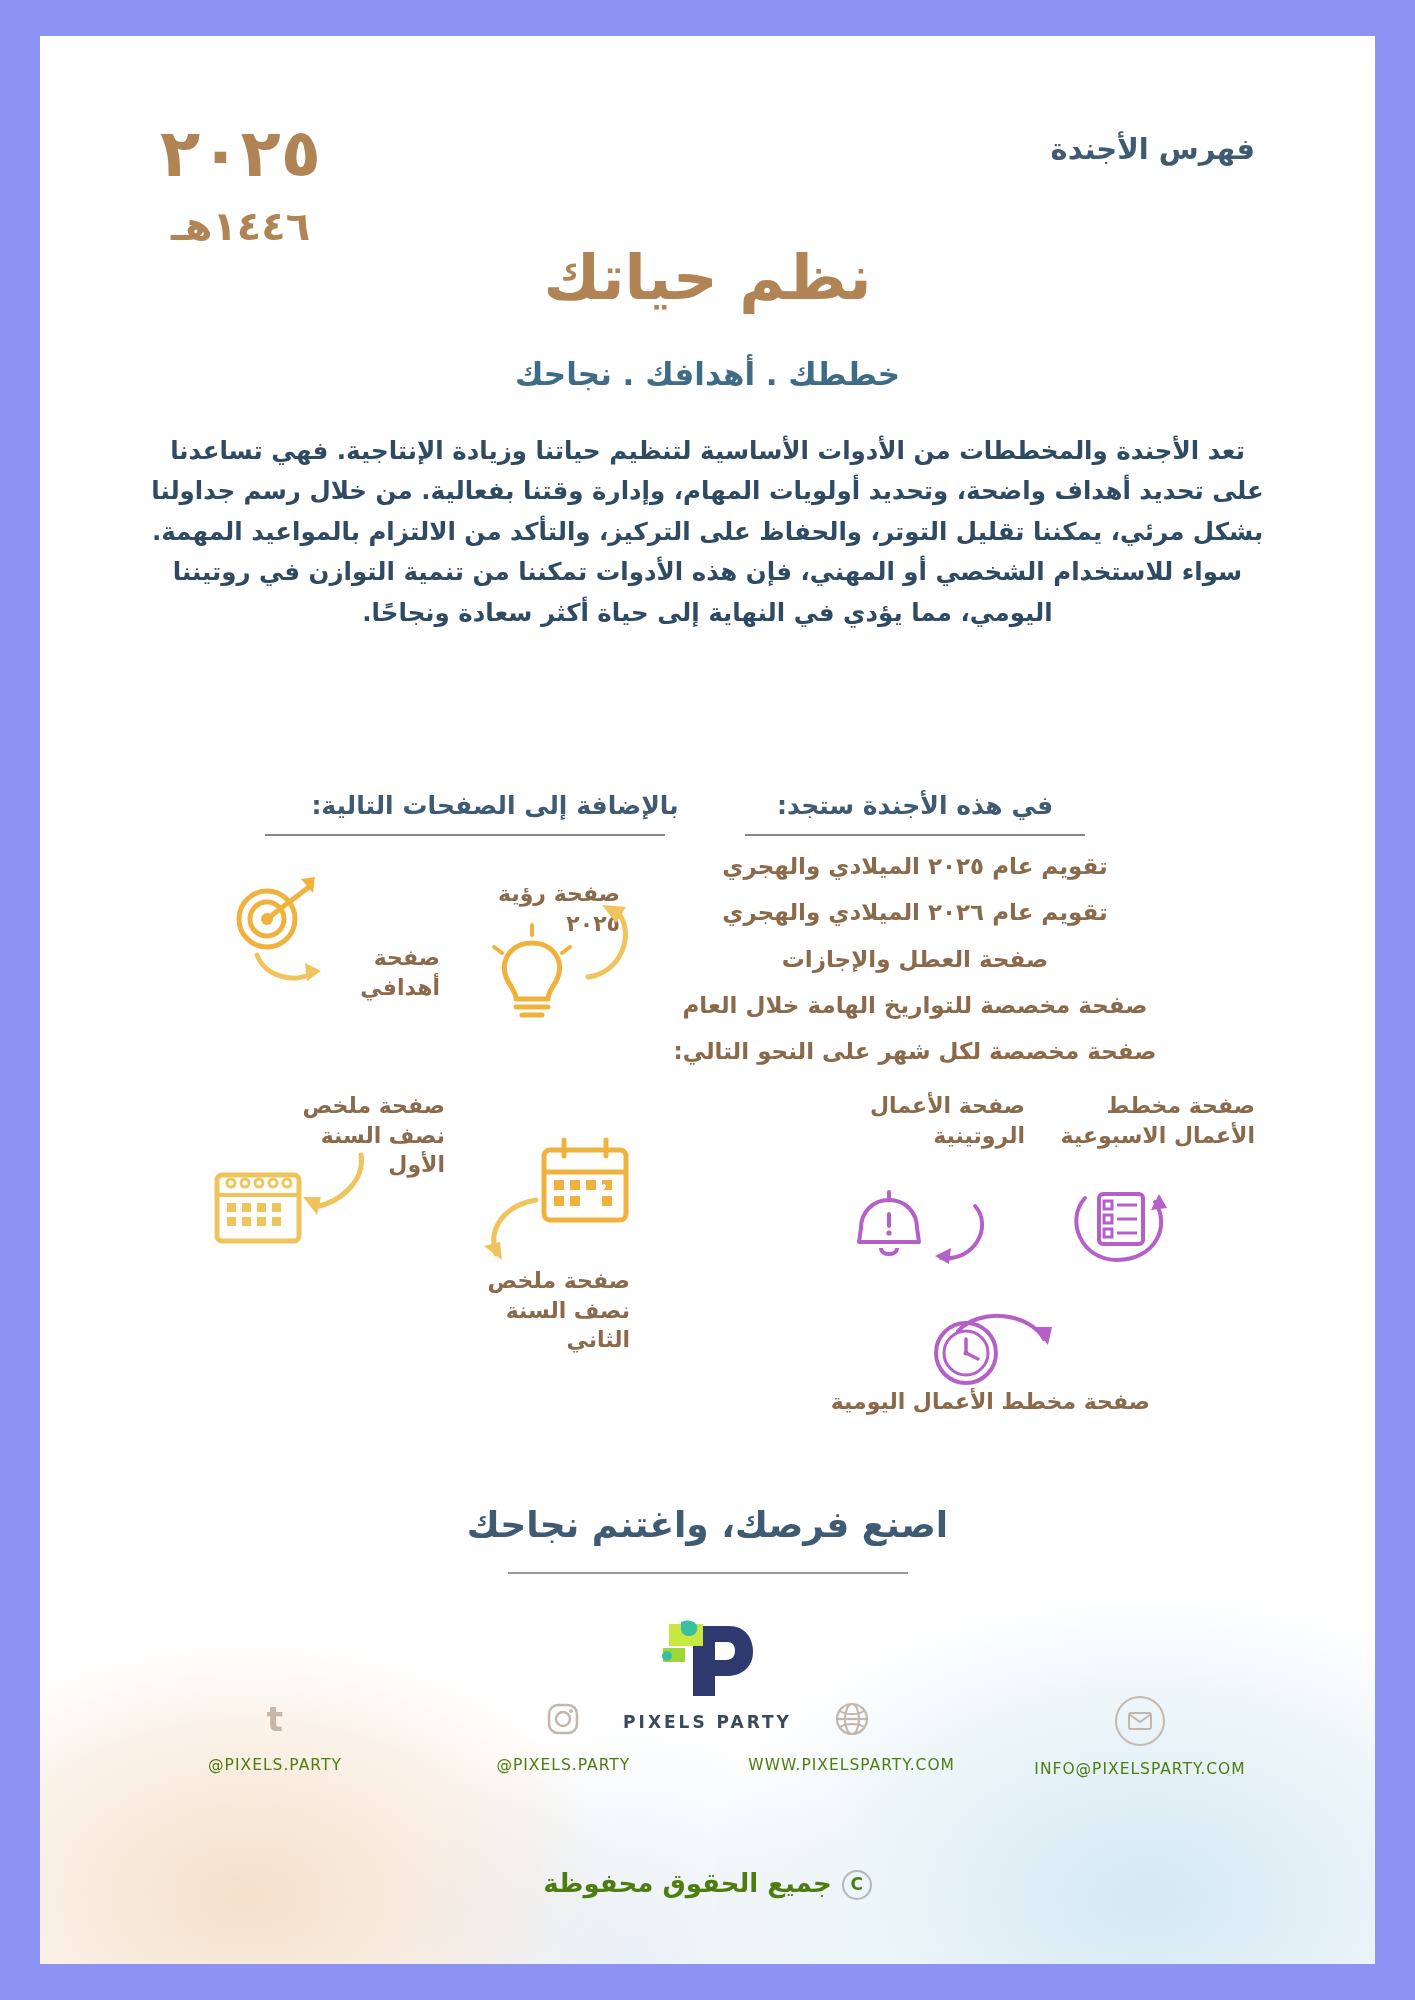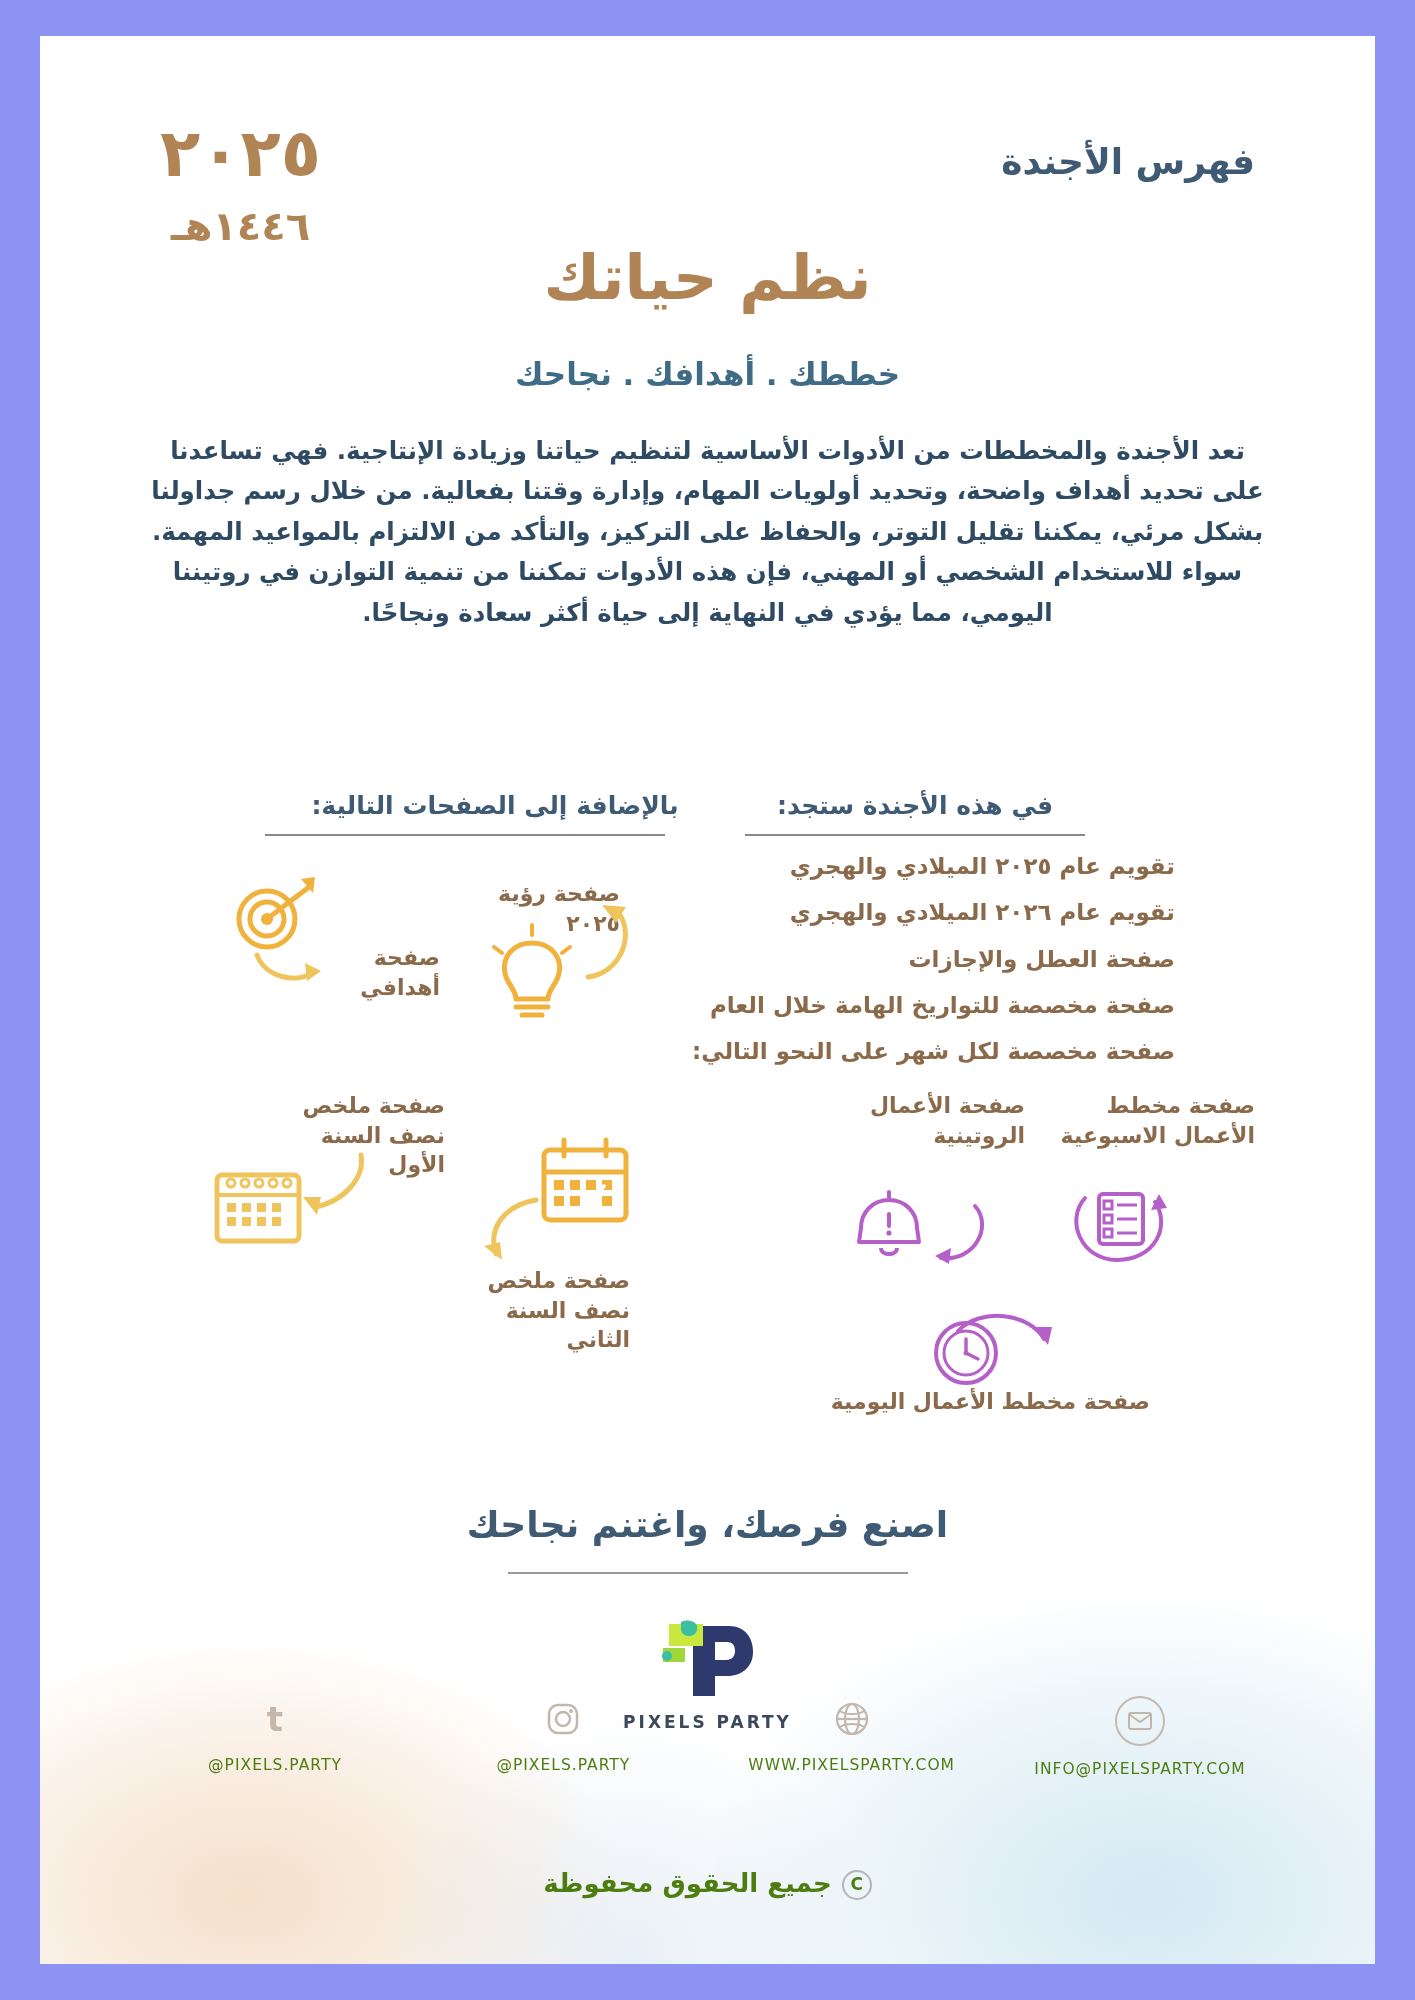--- a/index.html
+++ b/index.html
@@ -34,22 +34,22 @@
   }
 
   
   .year-block{
     position:absolute;left:120px;top:85px;text-align:center;color:#b8916a;
   }
   .year-main{font-size:66px;font-weight:bold;letter-spacing:2px;line-height:1;color:#b08455;}
   .year-hijri{font-size:40px;font-weight:bold;margin-top:16px;color:#b08455;}
 
   .index-label{
-    position:absolute;right:120px;top:105px;
-    font-size:36px;font-weight:bold;color:#3f5a73;
+    position:absolute;right:120px;top:96px;
+    font-size:29px;font-weight:bold;color:#3f5a73;
   }
 
   .main-title{
     position:absolute;left:0;right:0;top:205px;text-align:center;
     font-size:62px;font-weight:bold;color:#b08455;letter-spacing:1px;
   }
   .sub-title{
     position:absolute;left:0;right:0;top:320px;text-align:center;
     font-size:31px;font-weight:bold;color:#3f6b86;letter-spacing:2px;
   }
@@ -62,21 +62,21 @@
   
   .col-head{
     position:absolute;font-size:25px;font-weight:bold;color:#3f5a73;text-align:center;
   }
   .col-rule{
     position:absolute;height:2px;background:#5f5f5f;opacity:.75;
   }
 
   .right-list{
     position:absolute;right:200px;top:810px;width:520px;
-    font-size:23px;line-height:1.75;color:#8a6a4a;font-weight:bold;
+    text-align:center;font-size:23px;line-height:1.75;color:#8a6a4a;font-weight:bold;
   }
   .right-list div{margin-bottom:6px;}
 
   
   .cluster{position:absolute;}
   .cap{
     font-size:22px;font-weight:bold;line-height:1.35;color:#8a6a4a;text-align:right;
   }
   .icon{display:block;}
 

